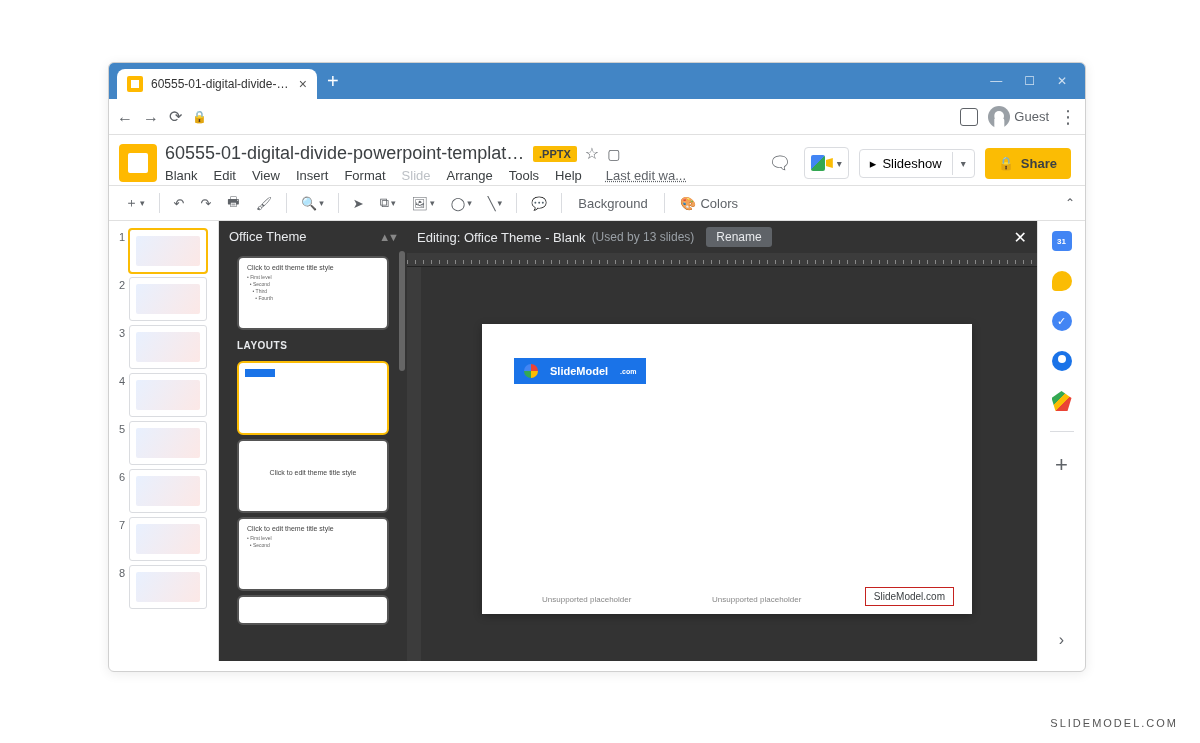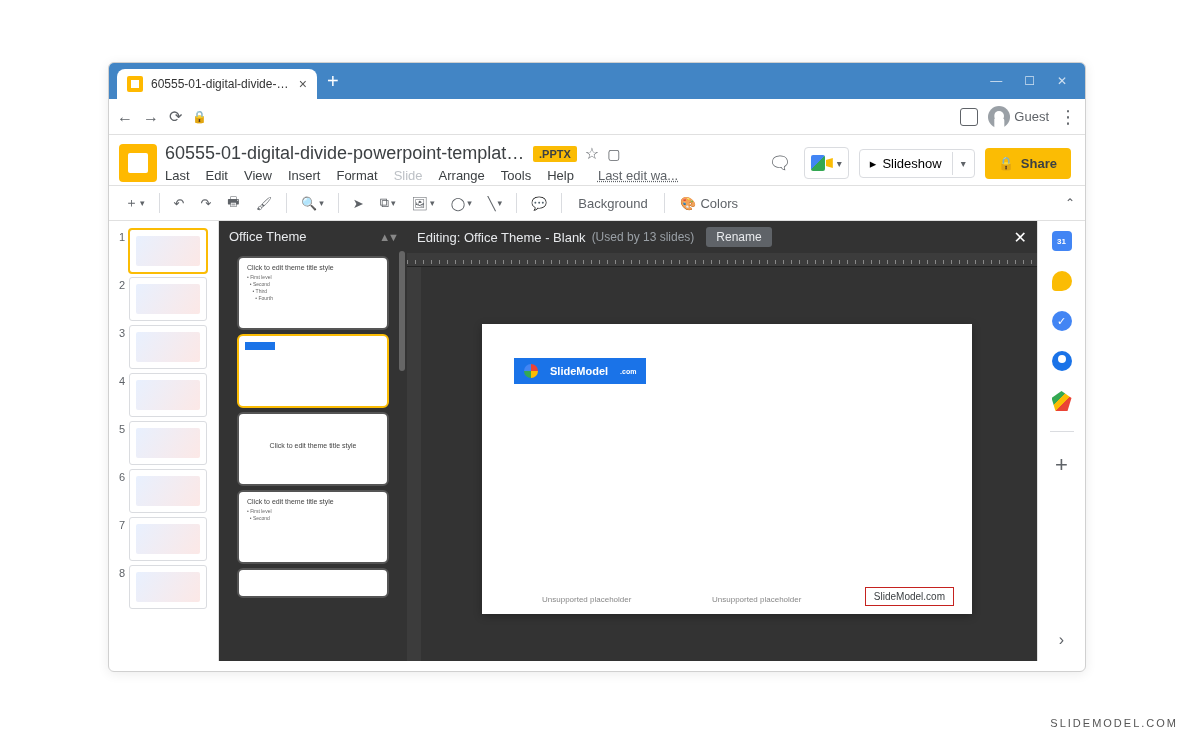--- a/index.html
+++ b/index.html
@@ -145,21 +145,21 @@
   <div class="app-header">
     <div class="app-logo"></div>
     <div class="app-title-col">
       <div class="app-title-row">
         <div class="app-title">60555-01-digital-divide-powerpoint-template-16...</div>
         <div class="pptx-badge">.PPTX</div>
         <span class="star">☆</span>
         <span class="move">▢</span>
       </div>
       <div class="menus">
-        <span class="menu-item">Last</span>
+        <span class="menu-item">Blank</span>
         <span class="menu-item">Edit</span>
         <span class="menu-item">View</span>
         <span class="menu-item">Insert</span>
         <span class="menu-item">Format</span>
         <span class="menu-item disabled">Slide</span>
         <span class="menu-item">Arrange</span>
         <span class="menu-item">Tools</span>
         <span class="menu-item">Help</span>
         <span class="last-edit">Last edit wa...</span>
       </div>
@@ -266,20 +266,21 @@
 
     <div class="theme-panel">
       <div class="theme-header">
         <span>Office Theme</span>
         <span class="updown">▲▼</span>
       </div>
       <div class="theme-thumb">
         <div>Click to edit theme title style</div>
         <div style="font-size:5px;color:#666;margin-top:3px;line-height:1.4">• First level<br>&nbsp;&nbsp;• Second<br>&nbsp;&nbsp;&nbsp;&nbsp;• Third<br>&nbsp;&nbsp;&nbsp;&nbsp;&nbsp;&nbsp;• Fourth</div>
       </div>
+      <div class="section-label">LAYOUTS</div>
       <div class="theme-thumb selected">
         <div style="position:absolute;left:6px;top:6px;width:30px;height:8px;background:#1a73e8"></div>
       </div>
       <div class="theme-thumb">
         <div style="text-align:center;padding-top:22px;font-size:7px">Click to edit theme title style</div>
       </div>
       <div class="theme-thumb">
         <div>Click to edit theme title style</div>
         <div style="font-size:5px;color:#666;margin-top:3px;line-height:1.4">• First level<br>&nbsp;&nbsp;• Second</div>
       </div>

